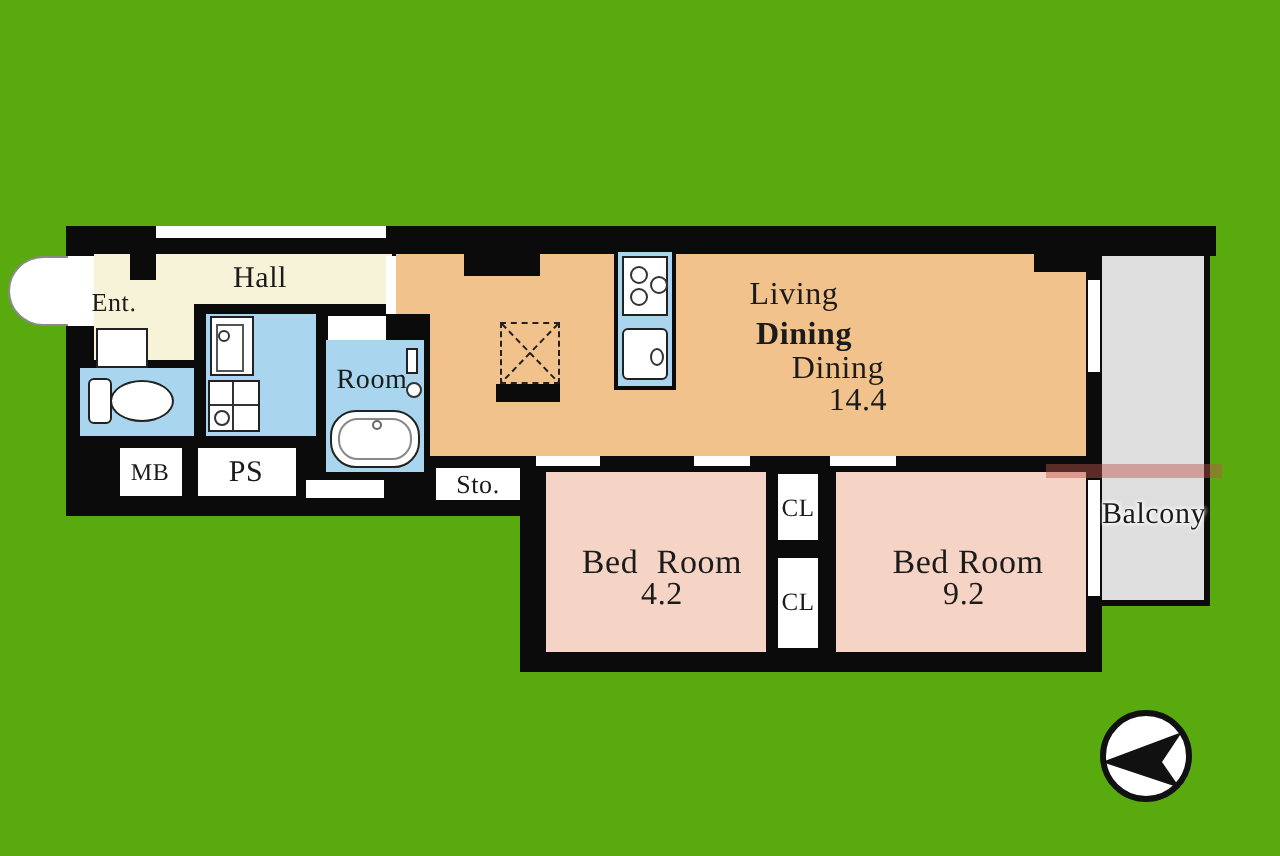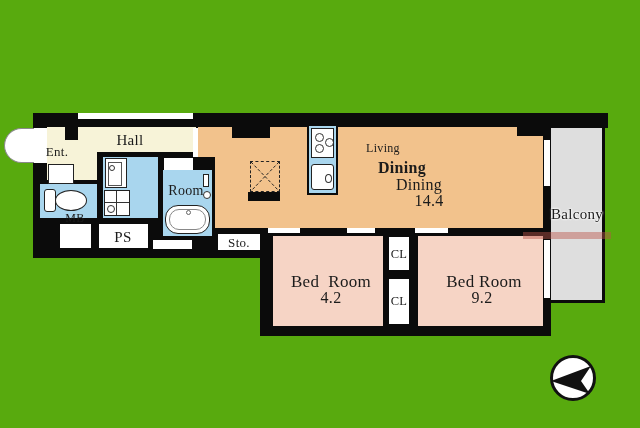--- a/index.html
+++ b/index.html
@@ -5,21 +5,21 @@
   html,body{margin:0;padding:0;}
   #stage{position:relative;width:640px;height:428px;background:#58AA0E;overflow:hidden;
          font-family:"Liberation Serif","DejaVu Serif",serif;}
   .abs{position:absolute;}
   .wall{position:absolute;background:#0b0b0b;}
   .white{position:absolute;background:#ffffff;}
   .room{position:absolute;}
   .box{position:absolute;background:#ffffff;border:2px solid #0b0b0b;box-sizing:border-box;}
   .lbl{position:absolute;transform:translate(-50%,-50%);color:#1b1b1b;white-space:pre;
        line-height:1;letter-spacing:.3px;}
-  .halo{text-shadow:0 0 2px #fff,0 0 2px #fff,0 0 3px #fff;}
+  .halo{text-shadow:0 0 2px #fff,0 0 2px #fff,0 0 3px #fff;margin-top:44px;}
   .fixture{position:absolute;background:#fff;border:1.5px solid #222;box-sizing:border-box;}
   .thin{border-width:1px;}
   .wm-text{position:absolute;transform:translate(-50%,-50%);font-style:italic;
            color:rgba(205,205,205,.45);font-size:38px;letter-spacing:2px;}
   .wm-bar{position:absolute;background:rgba(186,84,74,.45);}
 </style>
 </head>
 <body>
 
 <div id="stage">
@@ -104,32 +104,32 @@
   <div class="box" style="left:58px;top:222px;width:35px;height:28px;"></div>
   <div class="box" style="left:97px;top:222px;width:53px;height:28px;"></div>
   <div class="white" style="left:153px;top:240px;width:39px;height:9px;"></div>
   <div class="box" style="left:216px;top:232px;width:46px;height:20px;"></div>
 
   <div class="wm-bar" style="left:523px;top:232px;width:88px;height:7px;"></div>
 
   <div class="lbl" style="left:57px;top:151px;font-size:13px;">Ent.</div>
   <div class="lbl" style="left:130px;top:140px;font-size:15px;">Hall</div>
   <div class="lbl" style="left:186px;top:191px;font-size:14px;">Room</div>
-  <div class="lbl" style="left:383px;top:148px;font-size:12px;">Living</div>
+  <div class="lbl" style="left:397px;top:148px;font-size:16px;">Living</div>
   <div class="lbl" style="left:402px;top:168px;font-size:16px;font-weight:bold;">Dining</div>
   <div class="lbl" style="left:419px;top:185px;font-size:16px;">Dining</div>
   <div class="lbl" style="left:429px;top:201px;font-size:16px;">14.4</div>
   <div class="lbl" style="left:331px;top:281px;font-size:17px;">Bed  Room</div>
   <div class="lbl" style="left:331px;top:298px;font-size:16px;">4.2</div>
   <div class="lbl" style="left:484px;top:281px;font-size:17px;">Bed Room</div>
   <div class="lbl" style="left:482px;top:298px;font-size:16px;">9.2</div>
   <div class="lbl" style="left:399px;top:254px;font-size:12.5px;">CL</div>
   <div class="lbl" style="left:399px;top:301px;font-size:12.5px;">CL</div>
   <div class="lbl halo" style="left:577px;top:214px;font-size:15px;">Balcony</div>
-  <div class="lbl" style="left:75px;top:218px;font-size:12px;">MB</div>
+  <div class="lbl" style="left:75px;top:236px;font-size:12px;">MB</div>
   <div class="lbl" style="left:123px;top:237px;font-size:15px;">PS</div>
   <div class="lbl" style="left:239px;top:242px;font-size:13px;">Sto.</div>
 
   <div class="abs" style="left:548px;top:354px;width:50px;height:50px;">
     <svg width="50" height="50" viewBox="0 0 50 50">
       <circle cx="25" cy="24" r="21.5" fill="#ffffff" stroke="#111" stroke-width="3"></circle>
       <polygon points="3,27 43,12 33,27 42,40" fill="#111"></polygon>
     </svg>
   </div>
 

